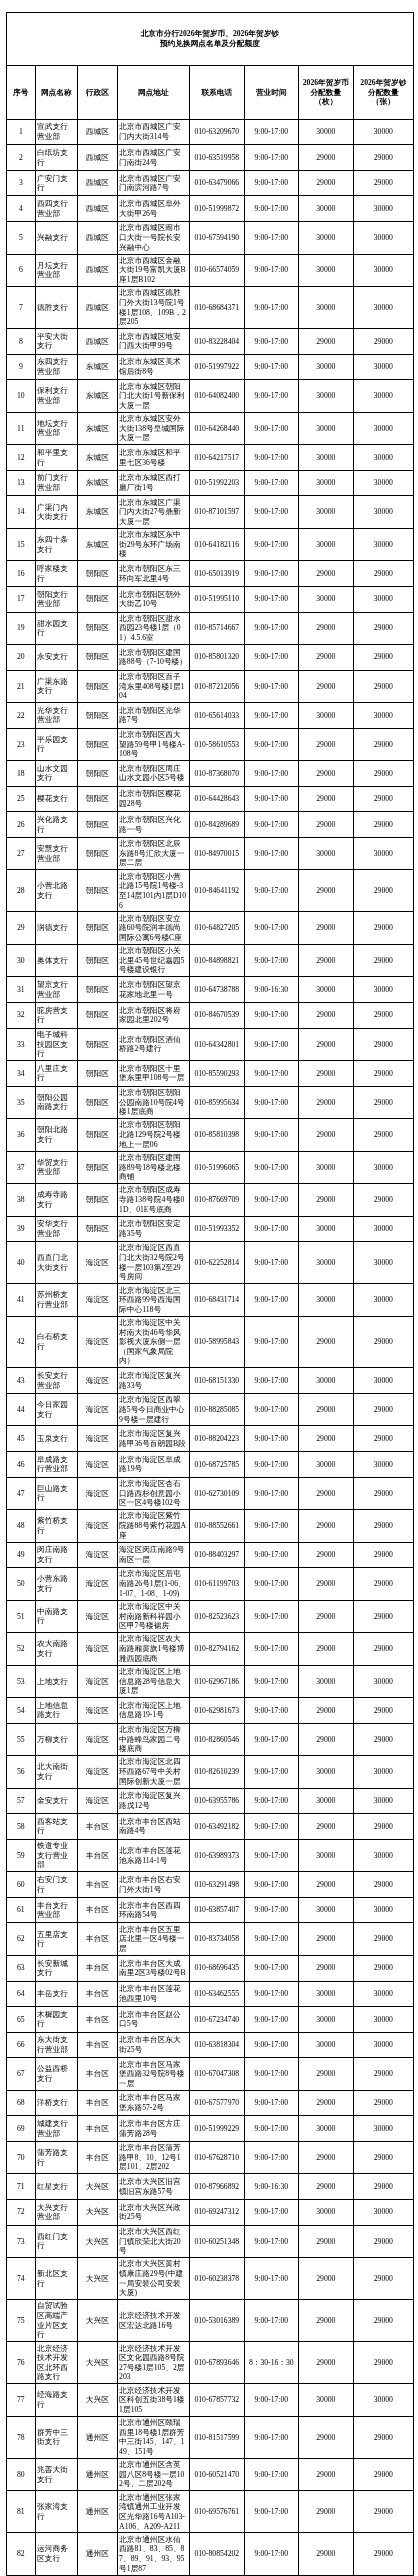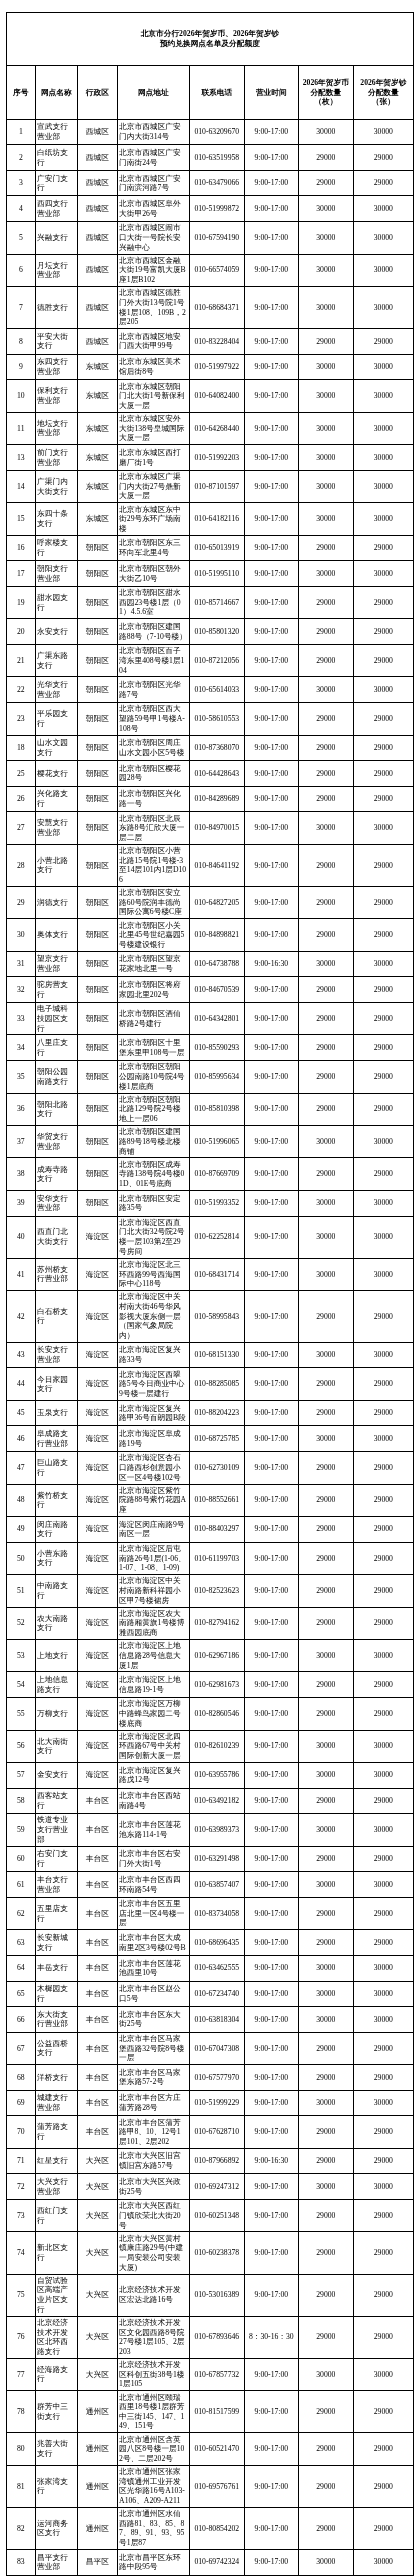--- a/index.html
+++ b/index.html
@@ -184,20 +184,30 @@
           <td class="c-no">11</td>
           <td class="c-name">地坛支行营业部</td>
           <td class="c-district">东城区</td>
           <td class="c-address">北京市东城区安外大街138号皇城国际大厦一层</td>
           <td class="c-phone">010-64268440</td>
           <td class="c-hours">9:00-17:00</td>
           <td class="c-coin">30000</td>
           <td class="c-note">30000</td>
         </tr>
         <tr>
+          <td class="c-no">12</td>
+          <td class="c-name">和平里支行</td>
+          <td class="c-district">东城区</td>
+          <td class="c-address">北京市东城区和平里七区36号楼</td>
+          <td class="c-phone">010-64217517</td>
+          <td class="c-hours">9:00-17:00</td>
+          <td class="c-coin">30000</td>
+          <td class="c-note">30000</td>
+        </tr>
+        <tr>
           <td class="c-no">13</td>
           <td class="c-name">前门支行营业部</td>
           <td class="c-district">东城区</td>
           <td class="c-address">北京市东城区西打磨厂街1号</td>
           <td class="c-phone">010-51992203</td>
           <td class="c-hours">9:00-17:00</td>
           <td class="c-coin">30000</td>
           <td class="c-note">30000</td>
         </tr>
         <tr>

